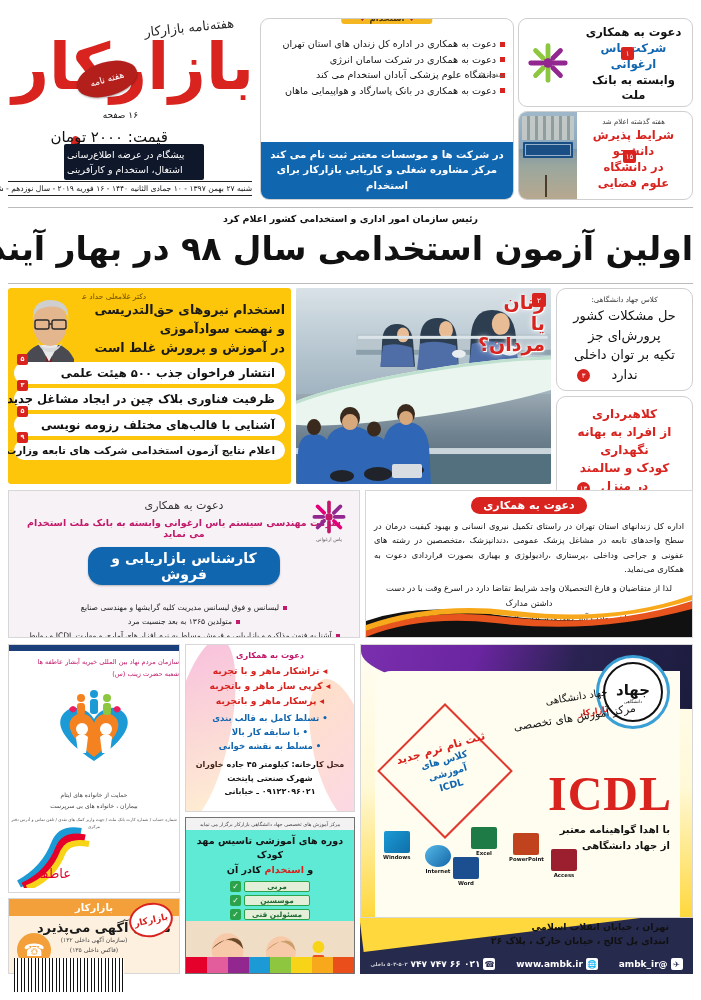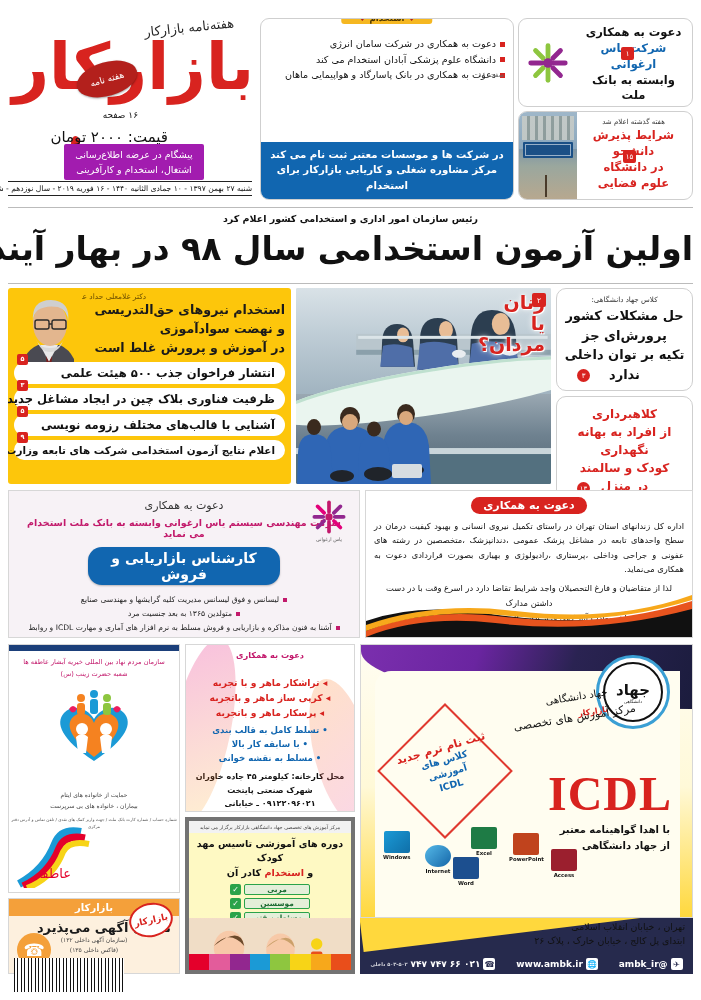--- a/index.html
+++ b/index.html
@@ -29,22 +29,22 @@
     transform:rotate(-6deg); opacity:.95; white-space:nowrap; direction:rtl;
   }
   .mast-badge {
     position:absolute; right:118px; top:44px; width:62px; height:34px; border-radius:50%;
     background:#b3201c; color:#fff; font-size:9px; display:flex; align-items:center;
     justify-content:center; transform:rotate(-16deg); box-shadow:0 1px 2px rgba(0,0,0,.35);
   }
   .mast-pages { position:absolute; right:118px; top:92px; font-size:9px; color:#111; direction:rtl; }
   .mast-price { position:absolute; right:88px; top:110px; font-size:15px; color:#111; direction:rtl; white-space:nowrap;}
   .mast-slogan {
-    position:absolute; right:52px; top:126px; width:140px; background:#a21caf; color:#fff;
-    font-size:9.5px; line-height:1.6; text-align:center; padding:3px 3px; border-radius:2px; direction:rtl;
+    position:absolute; right:52px; top:126px; width:140px; background:#0f172a; color:#fff;
+    font-size:9.5px; line-height:1.6; text-align:left; padding:3px 3px; border-radius:2px; direction:rtl;
   }
   .mast-dateline {
     position:absolute; right:4px; bottom:4px; width:244px; border-top:1px solid #222; border-bottom:1px solid #222;
     padding:2px 0; font-size:7.6px; text-align:center; color:#111; direction:rtl; white-space:nowrap;
   }
   .mast-drop1 { position:absolute; right:176px; top:118px; width:9px; height:13px; background:#d8231f; border-radius:50% 50% 50% 50%/60% 60% 40% 40%; }
 
   
   .teaser-emp { width:254px; height:182px; position:relative; }
   .emp-box {
@@ -139,33 +139,33 @@
   .hp-cap-bot { position:absolute; left:8px; bottom:4px; direction:rtl; text-align:left;
     color:#fdd400; font-size:14.5px; font-weight:bold; line-height:1.25;
     text-shadow:1px 1px 2px #000,0 0 4px #000; }
   .hp-badge { position:absolute; right:5px; top:5px; width:14px; height:14px; background:#d8231f;
     color:#fff; font-size:7.5px; display:flex; align-items:center; justify-content:center; border-radius:2px; z-index:5;}
 
   
   .hero-left { width:137px; display:flex; flex-direction:column; gap:5px; }
   .hl-card { flex:1; border:1px solid #cfcfcf; border-radius:10px; position:relative; padding:6px 5px; text-align:center; direction:rtl; background:#fff; }
   .hl-kicker { font-size:7.2px; color:#333; }
-  .hl-body { font-size:13px; font-weight:bold; color:#111; line-height:1.5; margin-top:2px; }
+  .hl-body { font-size:13px; font-weight:normal; color:#111; line-height:1.5; margin-top:2px; }
   .hl-body-red { font-size:12px; font-weight:bold; color:#d8231f; line-height:1.5; margin-top:2px; }
 
   
   .ads-row { position:absolute; left:8px; top:490px; width:685px; height:148px; display:flex; flex-direction:row-reverse; gap:5px; }
   .ad-box { position:relative; border:1px solid #d7d7d7; background:#fff; overflow:hidden; }
 
   .ad-yas { width:352px; background:#f7f2f6; padding:8px 10px; }
   .yas-logo-sm { position:absolute; right:8px; top:8px; width:44px; height:44px; }
   .ay-t1 { font-size:11px; color:#333; text-align:center; direction:rtl; }
   .ay-t2 { font-size:9.5px; color:#c21a6b; font-weight:bold; text-align:center; direction:rtl; margin-top:5px; }
   .ay-pill {
-    margin:8px auto 8px; width:192px; background:#1166b0; color:#fff; border-radius:14px;
+    margin:8px auto 16px; width:192px; background:#1166b0; color:#fff; border-radius:14px;
     font-size:14px; font-weight:bold; text-align:center; padding:3px 0; direction:rtl;
     box-shadow:0 1px 2px rgba(0,0,0,.25);
   }
   .ay-li { font-size:7.6px; color:#222; direction:rtl; text-align:center; line-height:1.85; }
   .ay-li .sq { display:inline-block; width:4px; height:4px; background:#c21a6b; margin-left:4px; vertical-align:middle; }
 
   .ad-prison { width:328px; padding:6px 8px; }
   .ap-title {
     margin:0 auto; width:116px; background:#d8231f; color:#fff; border-radius:12px;
     font-size:11px; font-weight:bold; text-align:center; padding:2px 0; direction:rtl;
@@ -174,21 +174,21 @@
   .ap-p2 { font-size:8.3px; color:#111; direction:rtl; text-align:center; line-height:1.78; margin-top:5px; }
   .ap-wave { position:absolute; left:0; right:0; bottom:0; height:46px; overflow:hidden; }
 
   
   .bottom { position:absolute; left:8px; top:644px; width:685px; height:330px; display:flex; flex-direction:row-reverse; gap:5px; }
 
   
   .colA { width:172px; display:flex; flex-direction:column; gap:5px; }
   .charity { flex:1; border:1px solid #d7d7d7; background:#fff; position:relative; overflow:hidden; }
   .ch-bar { height:6px; background:#1b3f7a; }
-  .ch-t1 { font-size:6.6px; color:#c2186b; text-align:center; direction:rtl; margin-top:6px; line-height:1.8; }
+  .ch-t1 { font-size:6.6px; color:#c2186b; text-align:right; direction:rtl; margin-top:6px; line-height:1.8; }
   .ch-logo { width:86px; height:76px; margin:6px auto 0; position:relative; }
   .ch-t2 { font-size:6px; color:#444; text-align:center; direction:rtl; margin-top:26px; line-height:1.9; }
   .ch-t3 { font-size:4.2px; color:#555; text-align:center; direction:rtl; margin-top:4px; line-height:1.75; }
   .ch-ribbon { position:absolute; left:6px; bottom:4px; width:86px; height:62px; }
   .phone-ad { height:76px; border:1px solid #d7d7d7; background:#fdf0de; position:relative; overflow:hidden; }
   .pa-top { background:#f4a03a; color:#fff; font-size:10px; font-weight:bold; text-align:center; padding:3px 0; direction:rtl; }
   .pa-txt { font-size:13px; font-weight:bold; color:#1a1a1a; direction:rtl; text-align:right; padding:4px 8px 0 0; }
   .pa-num { font-size:17px; font-weight:bold; color:#e8791c; direction:rtl; text-align:center; letter-spacing:1px; margin-top:3px; }
   .pa-sub { font-size:6px; color:#444; direction:rtl; text-align:center; line-height:1.7; }
   .pa-circle { position:absolute; left:8px; bottom:6px; width:34px; height:34px; border-radius:50%; background:#f4a03a; display:flex; align-items:center; justify-content:center; color:#fff; font-size:17px; }
@@ -199,21 +199,21 @@
   .ad-machine { height:168px; border:1px solid #d7d7d7; background:#fff; position:relative; overflow:hidden; padding:5px 7px; }
   .am-t { font-size:8.2px; font-weight:bold; color:#c2186b; text-align:center; direction:rtl; }
   .am-li { font-size:9.2px; font-weight:bold; color:#d8231f; direction:rtl; text-align:center; line-height:1.62; }
   .am-li2 { font-size:8.6px; font-weight:bold; color:#1166b0; direction:rtl; text-align:center; line-height:1.62; }
   .am-addr { font-size:8px; font-weight:bold; color:#111; direction:rtl; text-align:center; line-height:1.66; margin-top:5px; }
   .am-swirl { position:absolute; left:-14px; top:-8px; width:58px; height:190px; background:
      linear-gradient(150deg,rgba(226,0,122,.25),rgba(255,180,0,.18)); border-radius:50%; transform:rotate(12deg); }
   .am-swirl2 { position:absolute; right:-16px; bottom:-16px; width:56px; height:150px; background:
      linear-gradient(150deg,rgba(255,120,0,.22),rgba(226,0,122,.16)); border-radius:50%; transform:rotate(-14deg); }
 
-  .ad-kinder { flex:1; border:4px solid #737373; background:#fef9c3; position:relative; overflow:hidden; }
+  .ad-kinder { flex:1; border:1px solid #737373; background:#5eead4; position:relative; overflow:hidden; }
   .ak-head { background:#f2f2f2; font-size:5px; color:#444; text-align:center; direction:rtl; padding:2px; line-height:1.6; }
   .ak-t { font-size:9.6px; font-weight:bold; color:#111; direction:rtl; text-align:center; margin-top:4px; line-height:1.5; }
   .ak-t .em { color:#d8231f; }
   .ak-row { display:flex; flex-direction:row-reverse; align-items:center; justify-content:center; gap:3px; margin-top:3px; }
   .ak-chk { width:11px; height:11px; background:#2aa34a; color:#fff; font-size:8px; display:flex; align-items:center; justify-content:center; border-radius:2px; }
   .ak-pill { width:66px; background:#e4efd9; border:1px solid #2aa34a; color:#1d6b33; font-size:7.4px; font-weight:bold; text-align:center; direction:rtl; border-radius:2px; }
   .ak-note { font-size:4.6px; color:#444; text-align:center; direction:rtl; margin-top:5px; }
   .ak-addr { font-size:7px; font-weight:bold; color:#d8231f; text-align:center; direction:rtl; line-height:1.66; margin-top:3px; }
   .ak-tel { font-size:8.4px; font-weight:bold; color:#1166b0; text-align:center; direction:rtl; line-height:1.5; margin-top:2px; }
   .ak-photo { position:absolute; left:0; right:0; bottom:0; height:52px; background:linear-gradient(to bottom,#f3ddc7,#e8c7a8); }
@@ -241,21 +241,21 @@
   .dt2 { font-size:9.5px; font-weight:bold; color:#1166b0; line-height:1.35; }
   .icdl-big { position:absolute; right:20px; bottom:96px; font-size:48px; font-weight:bold; color:#d8231f; letter-spacing:1px; font-family:"Liberation Serif","DejaVu Serif",serif; }
   .icdl-sub1 { position:absolute; right:22px; bottom:82px; font-size:10px; font-weight:bold; color:#111; direction:rtl; }
   .icdl-sub2 { position:absolute; right:22px; bottom:66px; font-size:10px; font-weight:bold; color:#111; direction:rtl; }
   .icdl-apps { position:absolute; left:18px; bottom:26px; width:230px; height:64px; }
   .app { position:absolute; text-align:center; }
   .app-ic { width:26px; height:22px; border-radius:2px; margin:0 auto; }
   .app-lb { font-size:5.4px; color:#111; font-weight:bold; margin-top:1px; }
   .icdl-footer { position:relative; height:56px; background:#262a4d; overflow:hidden; }
   .if-yellow { position:absolute; left:0; top:-26px; width:330px; height:40px; background:#ffd83d; transform:rotate(-7deg); }
-  .if-addr { position:absolute; right:8px; top:2px; text-align:right; direction:rtl; font-size:9.4px; font-weight:normal; color:#111; line-height:1.5; z-index:2; }
+  .if-addr { position:absolute; right:24px; top:2px; text-align:right; direction:rtl; font-size:9.4px; font-weight:bold; color:#111; line-height:1.5; z-index:2; }
   .if-row { position:absolute; left:0; right:0; bottom:4px; display:flex; flex-direction:row-reverse; align-items:center; justify-content:space-around; color:#fff; font-size:9px; font-weight:bold; }
   .if-ic { display:inline-flex; align-items:center; gap:3px; }
   .ic-sq { width:12px; height:12px; background:#fff; color:#262a4d; border-radius:2px; display:flex; align-items:center; justify-content:center; font-size:8px; }
   .barcode { position:absolute; left:14px; bottom:4px; width:110px; height:34px; background:
     repeating-linear-gradient(90deg,#111 0 1.5px,#fff 1.5px 3px,#111 3px 4px,#fff 4px 7px); }
 </style>
 </head>
 <body>
 
 <div class="page">
@@ -274,20 +274,21 @@
         <div>اشتغال، استخدام و کارآفرینی</div>
       </div>
       <div class="mast-dateline">شنبه ۲۷ بهمن ۱۳۹۷ - ۱۰ جمادی الثانیه ۱۴۴۰ - ۱۶ فوریه ۲۰۱۹ - سال نوزدهم - شماره ۱۱۴۲</div>
     </div>
 
     <div class="teaser-emp">
       <div class="emp-box">
         <div class="emp-tag">استخدام</div>
         <div class="emp-pg">صفحه ۱۶</div>
         <div class="emp-list">
+          <div class="emp-li"><span class="bul"></span><span>دعوت به همکاری در اداره کل زندان های استان تهران</span></div>
           <div class="emp-li"><span class="bul"></span><span>دعوت به همکاری در شرکت سامان انرژی</span></div>
           <div class="emp-li"><span class="bul"></span><span>دانشگاه علوم پزشکی آبادان استخدام می کند</span></div>
           <div class="emp-li"><span class="bul"></span><span>دعوت به همکاری در بانک پاسارگاد و هواپیمایی ماهان</span></div>
         </div>
         <div class="emp-foot">
           <div>در شرکت ها و موسسات معتبر ثبت نام می کند</div>
           <div>مرکز مشاوره شغلی و کاریابی بازارکار برای استخدام</div>
         </div>
       </div>
     </div>
@@ -582,21 +583,21 @@
         <div class="pa-sub">(فاکس داخلی ۱۳۵)</div>
         <div class="pa-circle">☎</div>
       </div>
     </div>
 
     <div class="colB">
       <div class="ad-machine">
         <div class="am-swirl"></div>
         <div class="am-swirl2"></div>
         <div class="am-t">دعوت به همکاری</div>
-        <div style="margin-top:16px;position:relative;">
+        <div style="margin-top:4px;position:relative;">
           <div class="am-li">◂ <span>تراشکار ماهر و با تجربه</span></div>
           <div class="am-li">◂ <span>کرپی ساز ماهر و باتجربه</span></div>
           <div class="am-li">◂ <span>پرسکار ماهر و باتجربه</span></div>
         </div>
         <div style="margin-top:3px;position:relative;">
           <div class="am-li2">• <span>تسلط کامل به قالب بندی</span></div>
           <div class="am-li2">• <span>با سابقه کار بالا</span></div>
           <div class="am-li2">• <span>مسلط به نقشه خوانی</span></div>
         </div>
         <div class="am-addr">

